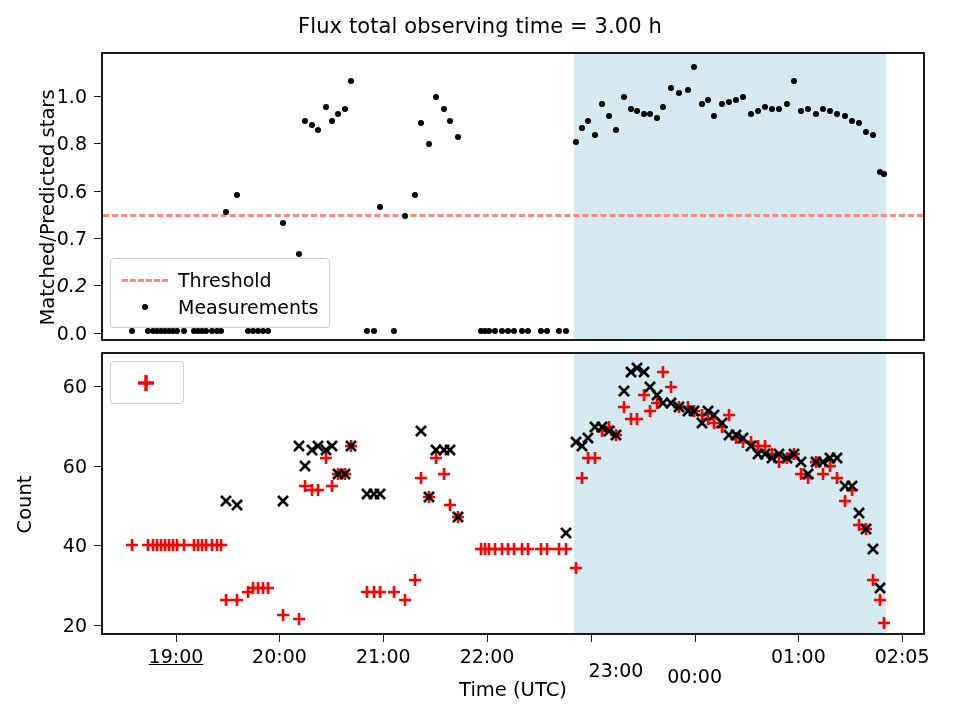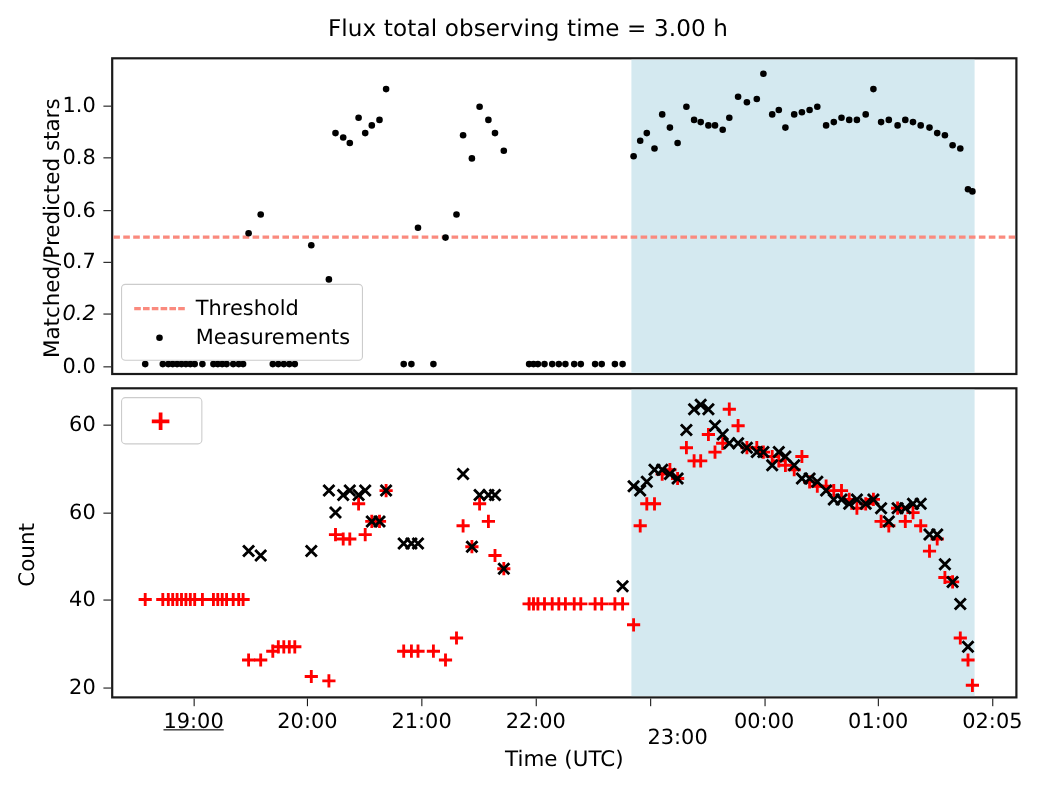--- a/index.html
+++ b/index.html
@@ -1228,21 +1228,21 @@
       <div class="xtick-label" style="left: 75px; text-decoration: underline;">19:00</div>
       <div class="xtick" style="left: 178.499px;"></div>
       <div class="xtick-label" style="left: 178.499px;">20:00</div>
       <div class="xtick" style="left: 282.277px;"></div>
       <div class="xtick-label" style="left: 282.277px;">21:00</div>
       <div class="xtick" style="left: 386.055px;"></div>
       <div class="xtick-label" style="left: 386.055px;">22:00</div>
       <div class="xtick" style="left: 489.834px;"></div>
       <div class="xtick-label" style="left: 515px; margin-top: 14px;">23:00</div>
       <div class="xtick" style="left: 593.612px;"></div>
-      <div class="xtick-label" style="left: 593.612px;">00:00</div>
+      <div class="xtick-label" style="left: 593.612px; margin-top: 20px;">00:00</div>
       <div class="xtick" style="left: 697.39px;"></div>
       <div class="xtick-label" style="left: 697.39px;">01:00</div>
       <div class="xtick" style="left: 801.169px;"></div>
       <div class="xtick-label" style="left: 801.169px;">02:05</div>
     </div>
   <div id="xlabel">Time (UTC)</div>
 
 </div>
 
 </body></html>

